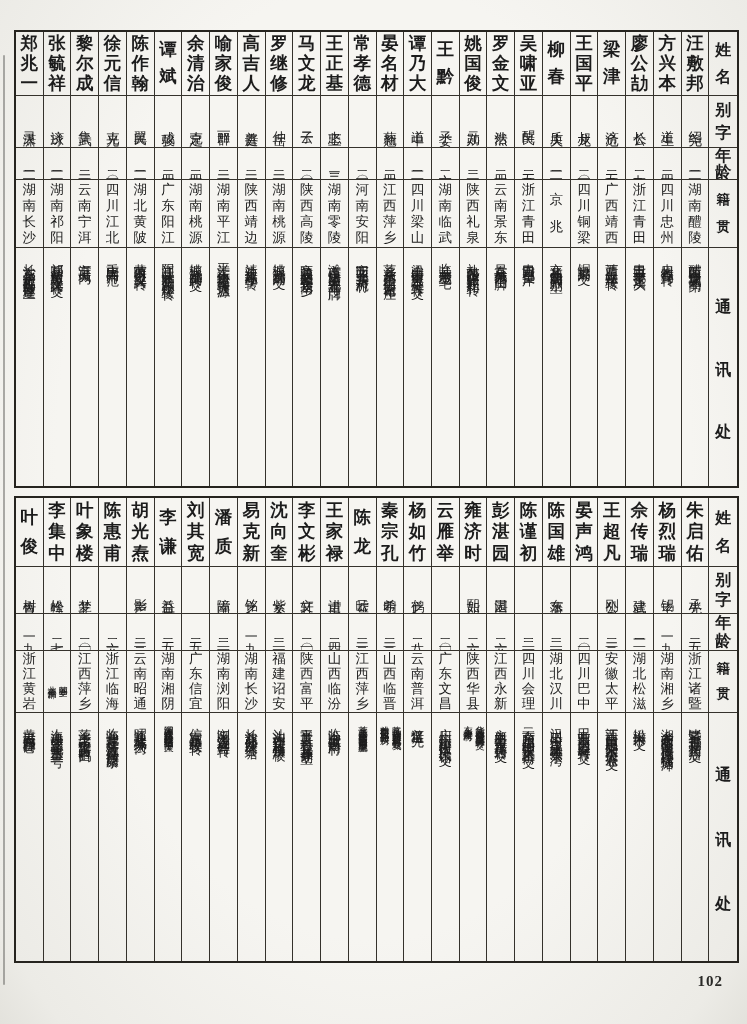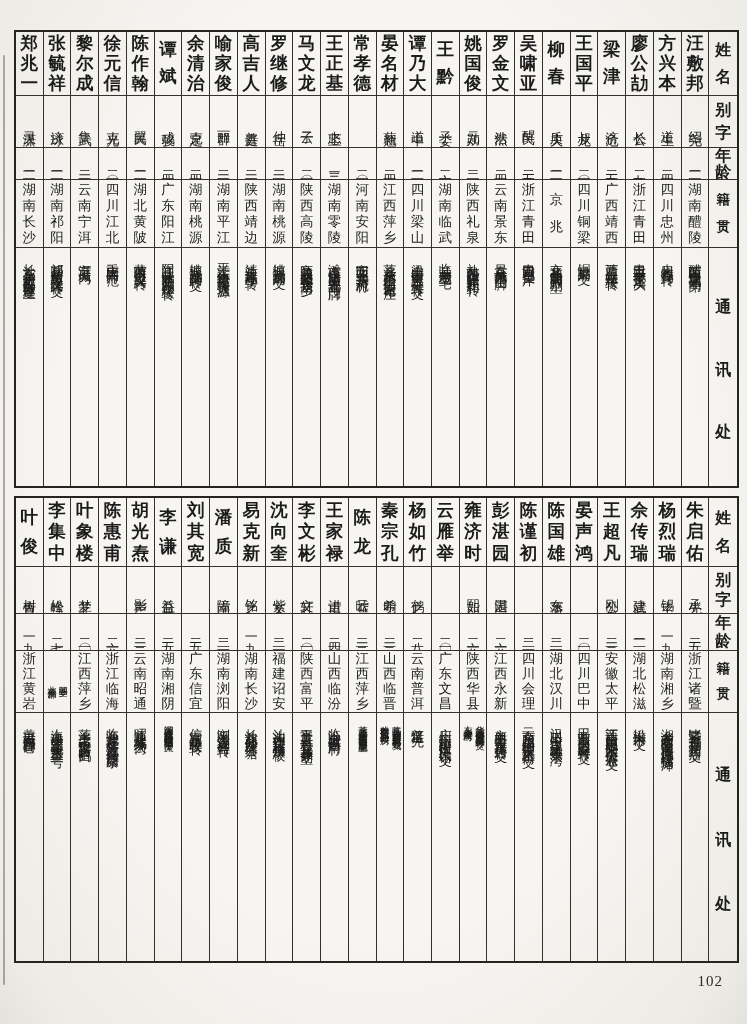--- a/index.html
+++ b/index.html
@@ -69,20 +69,21 @@
   .c-name.spread{font-size:17.5px;font-weight:700;letter-spacing:0;}
   .head.spread{font-size:16px;font-weight:700;}
   .c-alias .vtext{font-size:13.5px;}
   .c-age .vtext{font-size:13px;letter-spacing:3px;}
   .c-native.spread{font-size:13.5px;}
   .c-native .vlines{font-size:9px;}
   .page-number{
     position:absolute;right:24px;bottom:34px;
     font-size:15px;letter-spacing:1px;color:#2a2a28;
     font-family:"Liberation Serif","DejaVu Serif",serif;
+    font-weight:bold;
   }
 </style>
 </head>
 <body>
 
 <div class="page">
   <div class="scan-line"></div>
   <div class="tbl tbl-top">
       <div class="col">
         <div class="cell spread head c-name">

